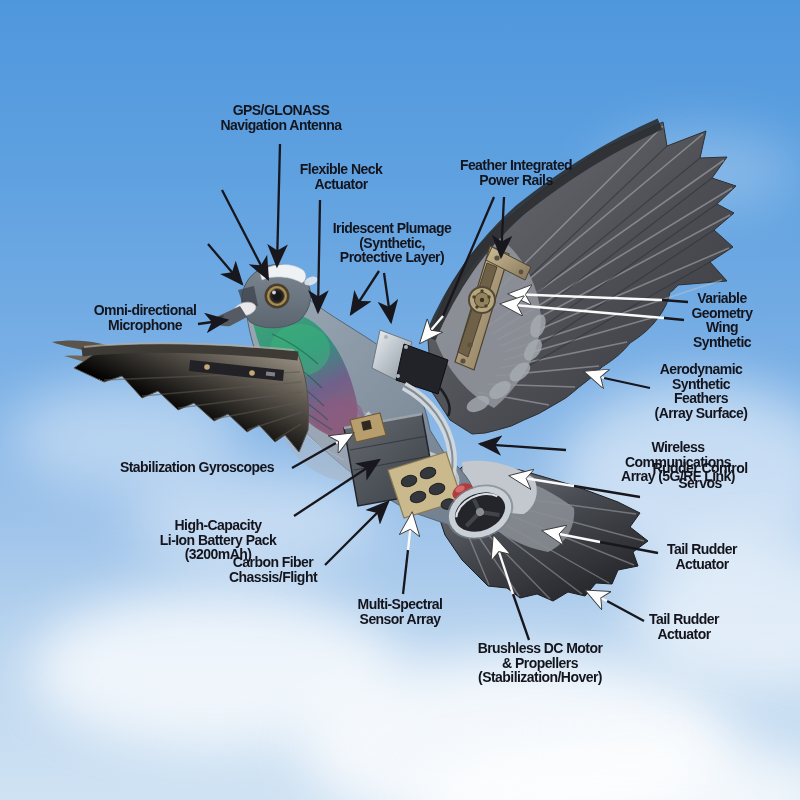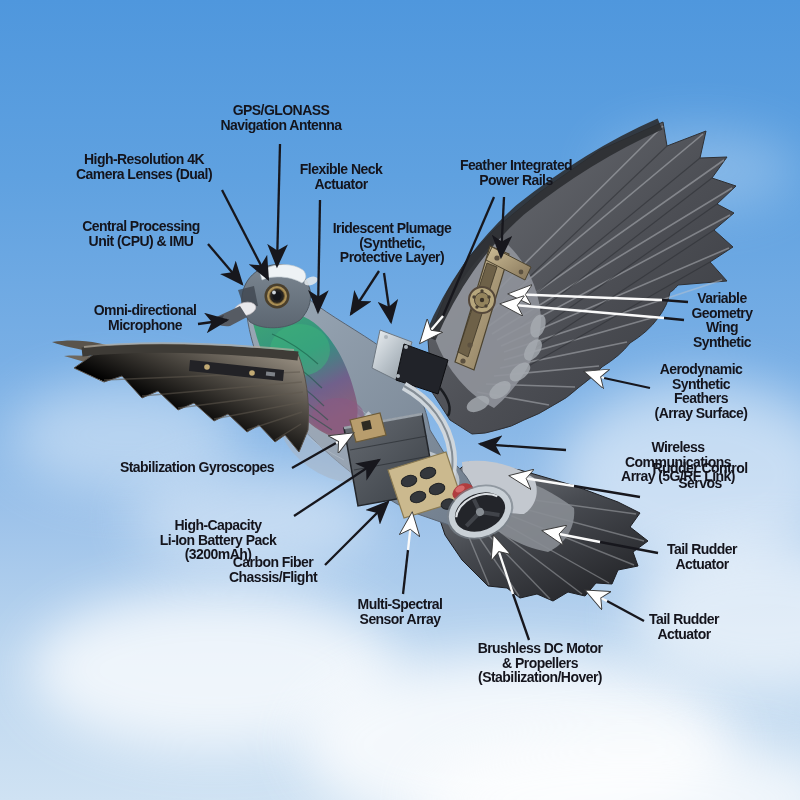--- a/index.html
+++ b/index.html
@@ -326,28 +326,24 @@
         <line x1="607" y1="601" x2="587" y2="591" marker-end="url(#ahW)"></line>
         <line x1="513" y1="594" x2="494" y2="537" marker-end="url(#ahW)"></line>
         <line x1="408" y1="550" x2="412" y2="514" marker-end="url(#ahW)"></line>
         <line x1="336" y1="443" x2="352" y2="434" marker-end="url(#ahW)"></line>
       </g>
     </g>
   </svg>
 
   <div class="label" style="left:281px; top:103px">GPS/GLONASS
 Navigation Antenna</div>
-  <div class="label" style="left:144px; top:152px">High-Resolution 4K
-Camera Lenses (Dual)</div>
   <div class="label" style="left:341px; top:162px">Flexible Neck
 Actuator</div>
   <div class="label" style="left:516px; top:158px">Feather Integrated
 Power Rails</div>
-  <div class="label" style="left:141px; top:219px">Central Processing
-Unit (CPU) &amp; IMU</div>
   <div class="label" style="left:145px; top:303px">Omni-directional
 Microphone</div>
   <div class="label" style="left:392px; top:221px">Iridescent Plumage
 (Synthetic,
 Protective Layer)</div>
   <div class="label" style="left:722px; top:291px">Variable
 Geometry Wing
 Synthetic</div>
   <div class="label" style="left:701px; top:362px">Aerodynamic
 Synthetic Feathers

